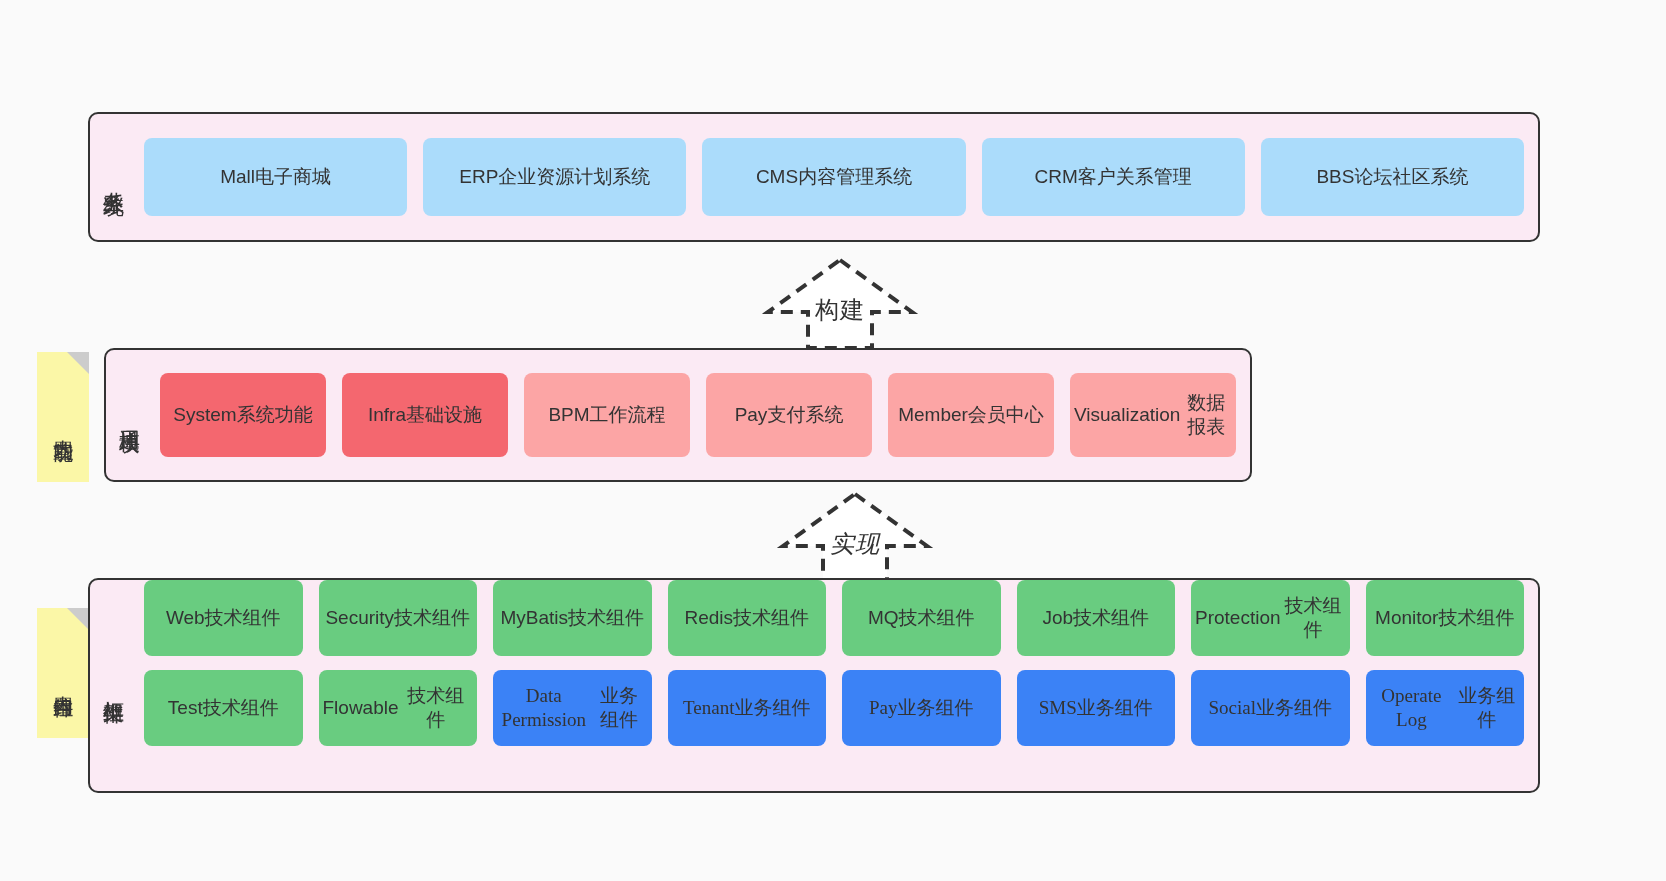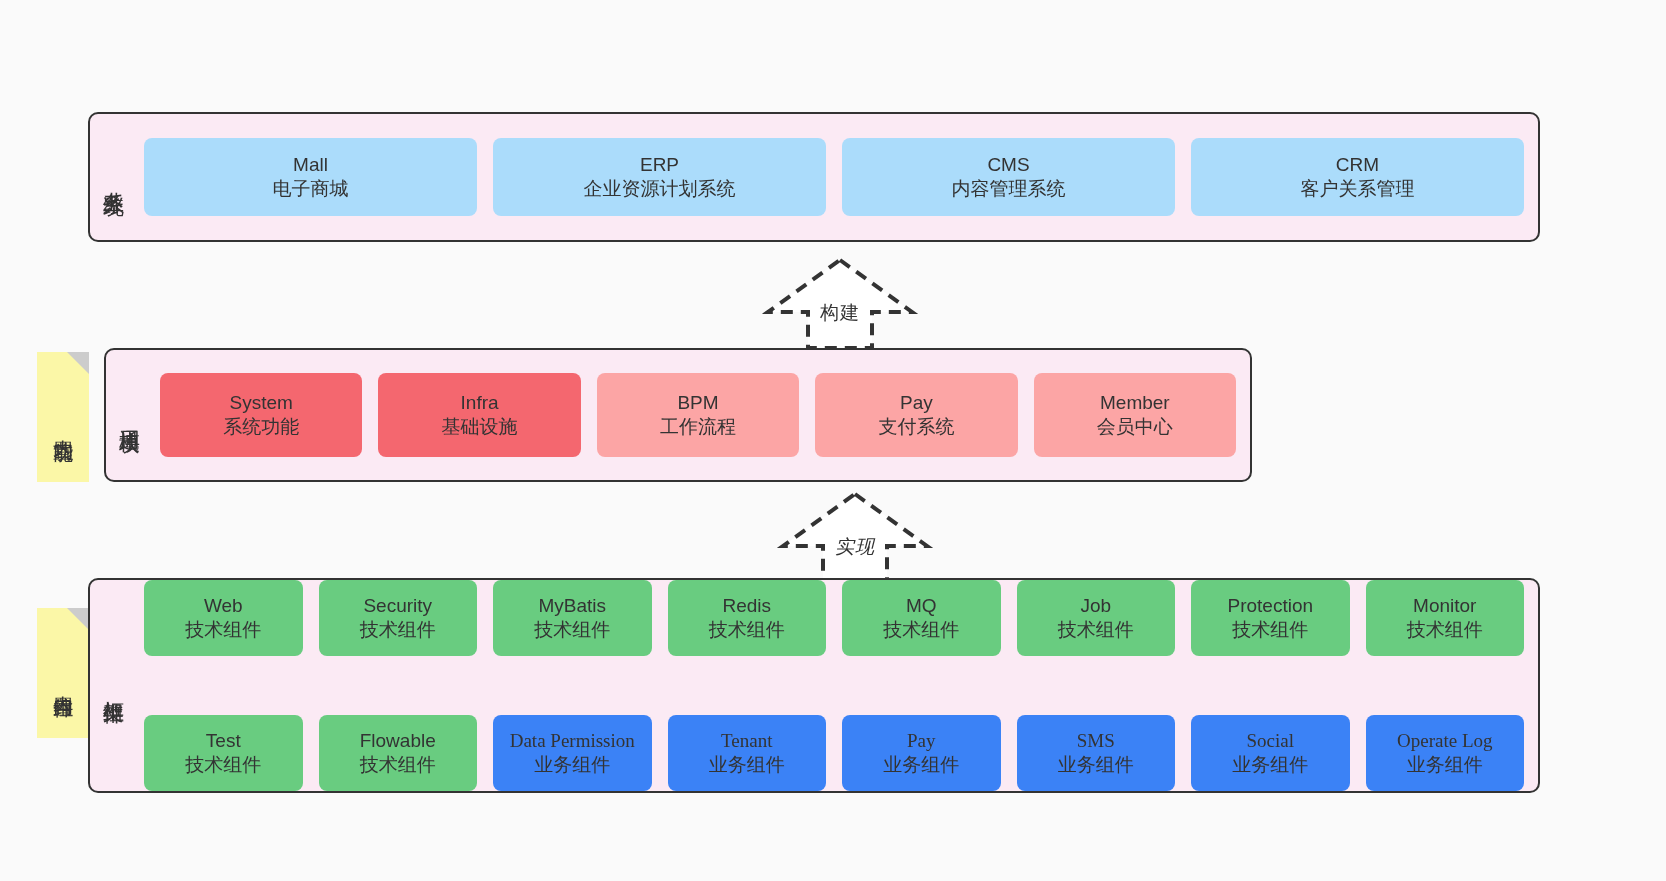--- a/index.html
+++ b/index.html
@@ -43,36 +43,36 @@
   }
   .layer-body {
     flex: 1 1 auto;
     display: flex;
     align-items: center;
     gap: 16px;
     padding: 0 14px 0 8px;
   }
   .layer-body.two-rows {
     flex-direction: column;
-    justify-content: space-between;
-    gap: 2px;
+    justify-content: flex-start;
+    gap: 14px;
   }
   .row {
     display: flex;
     width: 100%;
     gap: 16px;
   }
 
   
   .card {
     box-sizing: border-box;
     flex: 1 1 0;
     border-radius: 8px;
     display: flex;
-    flex-direction: column;
+    flex-direction: row;
     align-items: center;
     justify-content: center;
     text-align: center;
     font-size: 19px;
     line-height: 1.28;
     color: #333333;
     padding: 6px 4px;
     user-select: none;
   }
   .card .t1 { display: block; }
@@ -129,21 +129,21 @@
   }
   #arrow-build  { left: 760px; top: 254px; }
   #arrow-impl   { left: 775px; top: 488px; font-style: italic; }
   .arrow-group svg { display: block; }
   .arrow-label {
     position: absolute;
     left: 0;
     right: 0;
     bottom: 28px;
     text-align: center;
-    font-size: 19px;
+    font-size: 24px;
     color: #333333;
     letter-spacing: 1px;
     pointer-events: none;
   }
 </style>
 </head>
 <body>
 
 <div class="layer" id="layer-business">
   <div class="layer-title">业务系统</div>
@@ -156,20 +156,24 @@
         <span class="t1">ERP</span>
         <span class="t2">企业资源计划系统</span>
       </div>
       <div class="card h-business c-blue">
         <span class="t1">CMS</span>
         <span class="t2">内容管理系统</span>
       </div>
       <div class="card h-business c-blue">
         <span class="t1">CRM</span>
         <span class="t2">客户关系管理</span>
+      </div>
+      <div class="card h-business c-blue">
+        <span class="t1">BBS</span>
+        <span class="t2">论坛社区系统</span>
       </div>
     </div>
 </div>
 
 <div class="arrow-group" id="arrow-build">
   <svg width="160" height="100" viewBox="0 0 160 100">
     <path d="M80 6 L152 58 L112 58 L112 94 L48 94 L48 58 L8 58 Z" fill="#ffffff" stroke="#333333" stroke-width="4" stroke-dasharray="12,8" stroke-linejoin="miter"></path>
   </svg>
   <div class="arrow-label">构建</div>
 </div>
@@ -193,20 +197,24 @@
         <span class="t2">工作流程</span>
       </div>
       <div class="card h-module c-pink">
         <span class="t1">Pay</span>
         <span class="t2">支付系统</span>
       </div>
       <div class="card h-module c-pink">
         <span class="t1">Member</span>
         <span class="t2">会员中心</span>
       </div>
+      <div class="card h-module c-pink">
+        <span class="t1">Visualization</span>
+        <span class="t2">数据报表</span>
+      </div>
     </div>
 </div>
 
 <div class="arrow-group" id="arrow-impl">
   <svg width="160" height="100" viewBox="0 0 160 100">
     <path d="M80 6 L152 58 L112 58 L112 94 L48 94 L48 58 L8 58 Z" fill="#ffffff" stroke="#333333" stroke-width="4" stroke-dasharray="12,8" stroke-linejoin="miter"></path>
   </svg>
   <div class="arrow-label">实现</div>
 </div>
 

